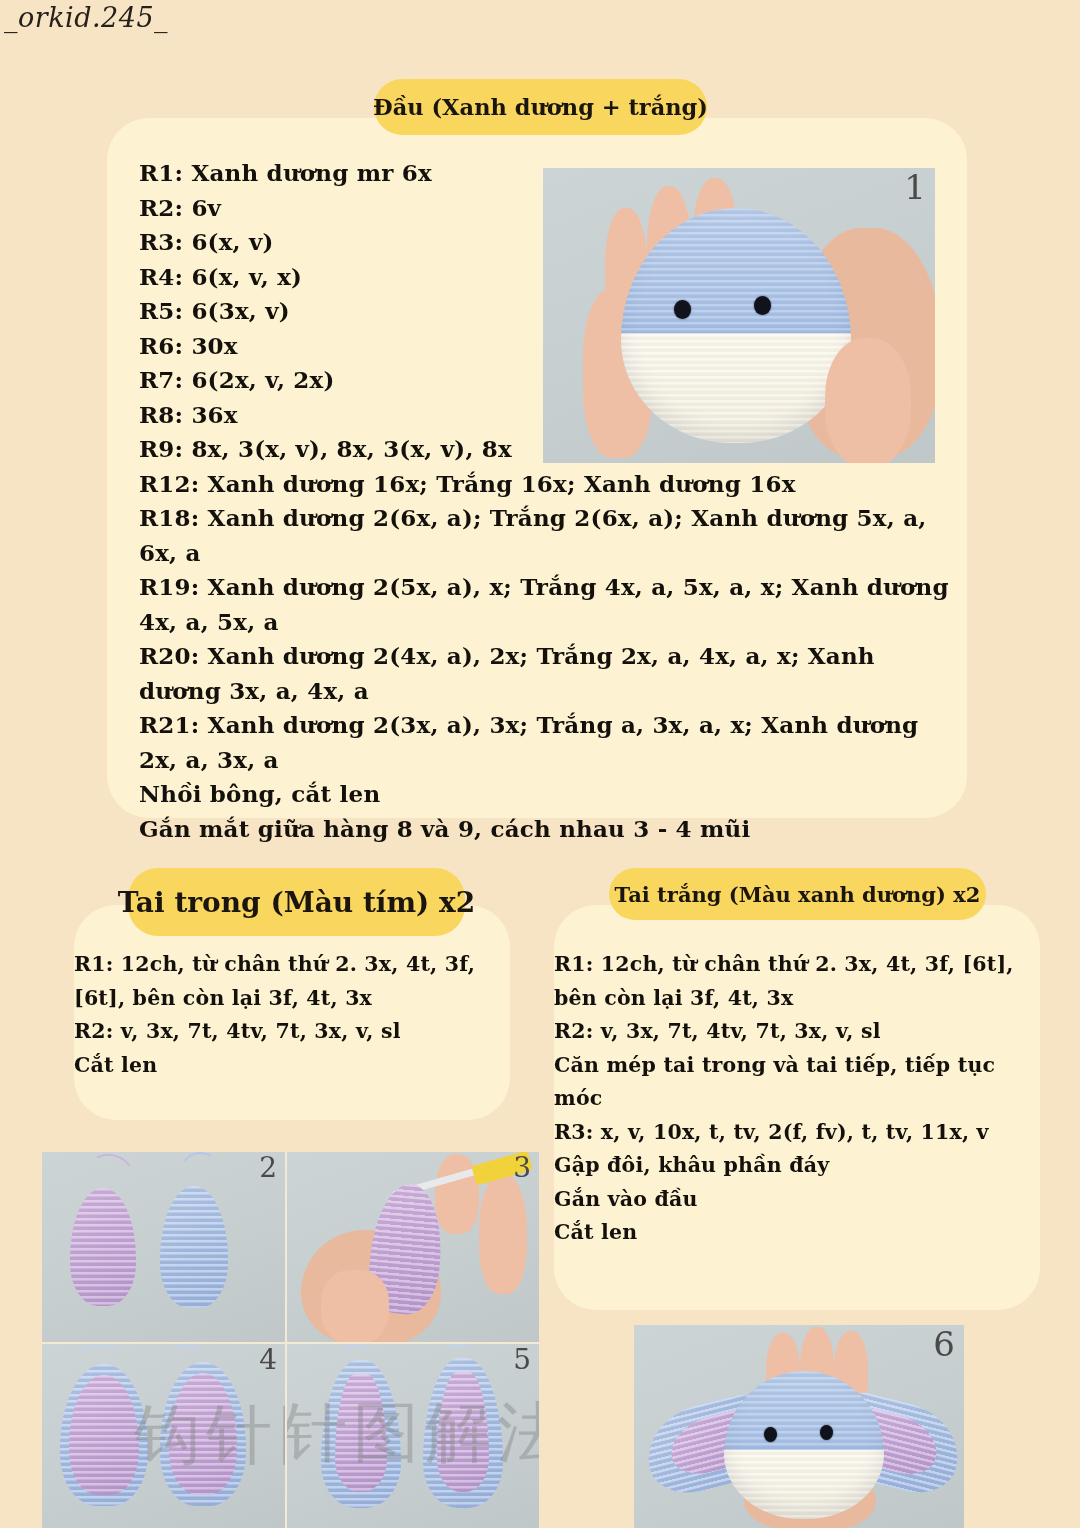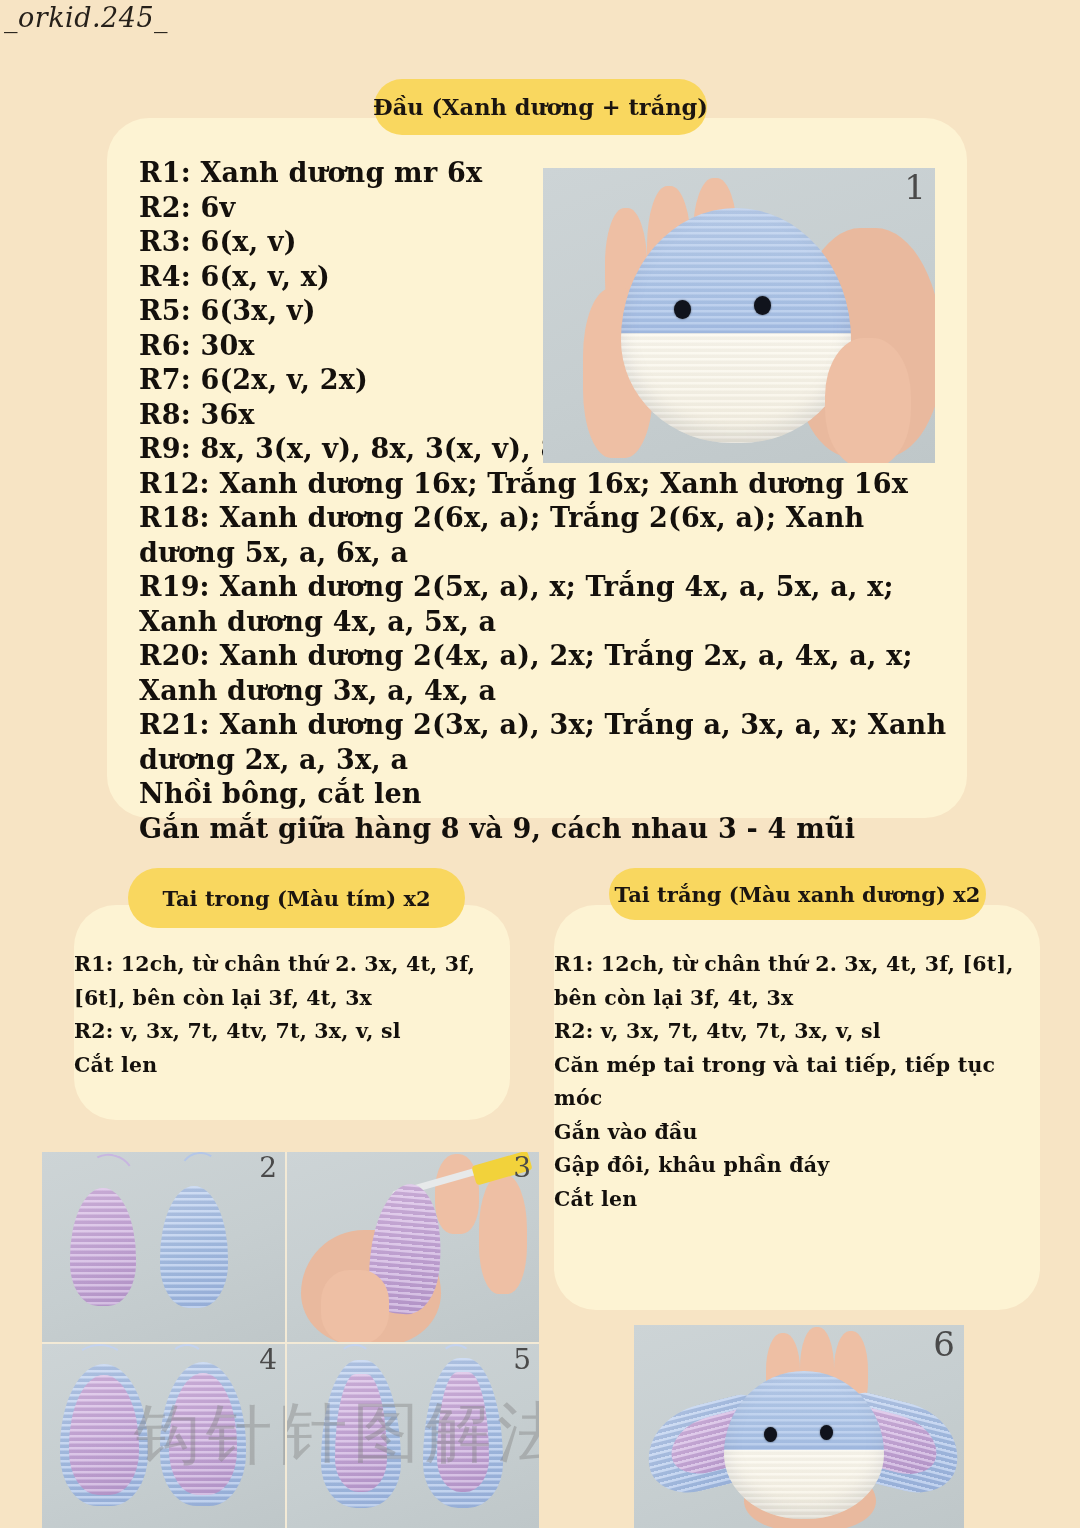--- a/index.html
+++ b/index.html
@@ -55,21 +55,21 @@
     box-sizing: border-box;
   }
   .lines p {
     margin: 0;
     color: #14100c;
     font-weight: bold;
     letter-spacing: 0.2px;
   }
 
   #head-lines { left: 139px; top: 156px; width: 820px; }
-  #head-lines p { font-size: 27px; line-height: 34.5px; }
+  #head-lines p { font-size: 23px; line-height: 34.5px; }
 
   #inner-ear-lines { left: 74px; top: 948px; width: 445px; }
   #inner-ear-lines p { font-size: 20.5px; line-height: 33.5px; }
 
   #outer-ear-lines { left: 554px; top: 948px; width: 460px; }
   #outer-ear-lines p { font-size: 20.5px; line-height: 33.5px; }
 
   
   .photo {
     position: absolute;
@@ -223,42 +223,43 @@
       <div class="eye" style="left:53px; top:92px; width:17px; height:19px;"></div>
       <div class="eye" style="left:133px; top:88px; width:17px; height:19px;"></div>
     </div>
     <div class="finger" style="left:282px; top:170px; width:86px; height:130px; border-radius:45%;"></div>
   </div>
   <div class="num">1</div>
 </div>
 
 <div class="card" id="card-inner-ear" style="left:74px; top:905px; width:436px; height:215px;"></div>
 
-<div class="badge" style="left:128px; top:868px; width:337px; height:60px; font-size:21px;justify-content:center;">
+<div class="badge" style="left:128px; top:868px; width:337px; height:68px; font-size:28px;justify-content:center;">
   <span>Tai trong (Màu tím) x2</span>
 </div>
 
 <div class="lines" id="inner-ear-lines">
   <p>R1: 12ch, từ chân thứ 2. 3x, 4t, 3f, [6t], bên còn lại 3f, 4t, 3x</p>
   <p>R2: v, 3x, 7t, 4tv, 7t, 3x, v, sl</p>
   <p>Cắt len</p>
 </div>
 
 <div class="card" id="card-outer-ear" style="left:554px; top:905px; width:486px; height:405px;"></div>
 
 <div class="badge" style="left:609px; top:868px; width:377px; height:52px; font-size:21px;">
   <span>Tai trắng (Màu xanh dương) x2</span>
 </div>
 
 <div class="lines" id="outer-ear-lines">
   <p>R1: 12ch, từ chân thứ 2. 3x, 4t, 3f, [6t], bên còn lại 3f, 4t, 3x</p>
   <p>R2: v, 3x, 7t, 4tv, 7t, 3x, v, sl</p>
   <p>Căn mép tai trong và tai tiếp, tiếp tục móc</p>
+  <p>R3: x, v, 10x, t, tv, 2(f, fv), t, tv, 11x, v</p>
+  <p>Gập đôi, khâu phần đáy</p>
   <p>Gắn vào đầu</p>
-  <p>Gập đôi, khâu phần đáy</p>
   <p>Cắt len</p>
 </div>
 
 <div class="photo" style="left:42px; top:1152px; width:243px; height:190px;">
   <div class="scene">
     <div class="bg-table"></div>
     <div class="yarn" style="left:44px; top:2px; width:44px; height:38px; transform:rotate(15deg);"></div>
     <div class="yarn" style="left:138px; top:0px; width:36px; height:34px; border-color:#b4c6e8 transparent transparent transparent; transform:rotate(-10deg);"></div>
     <div class="ear-piece ear-purple" style="left:28px; top:36px; width:66px; height:118px;">
       <div class="ear-tex"></div>

